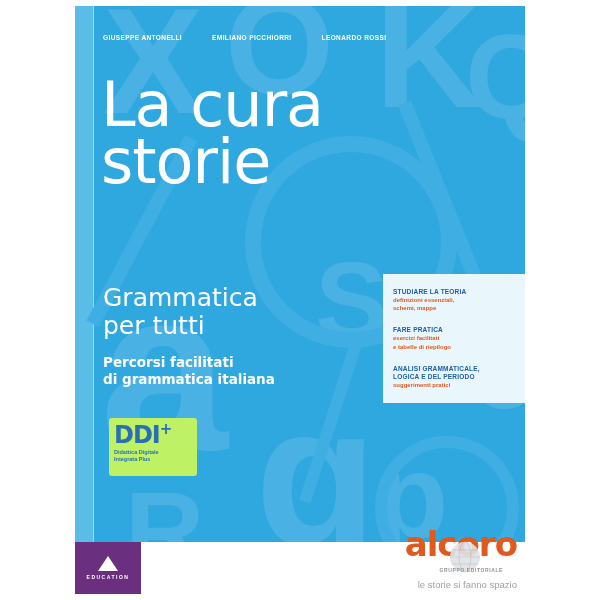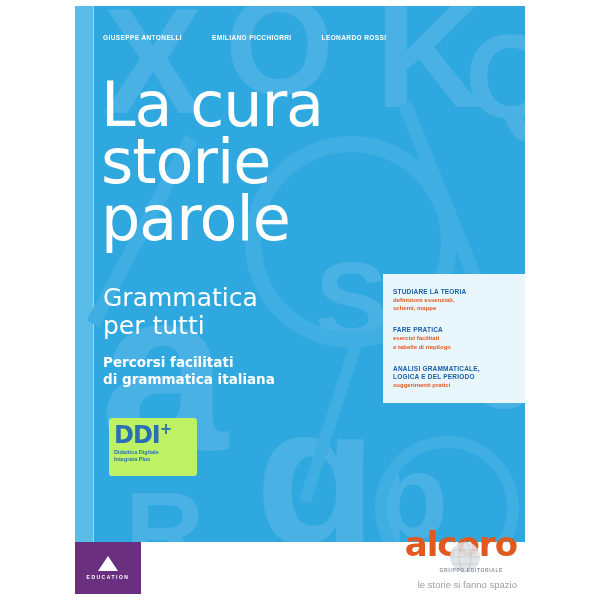--- a/index.html
+++ b/index.html
@@ -309,21 +309,20 @@
 
     <div class="authors">
       <div class="author">GIUSEPPE ANTONELLI</div>
       <div class="author">EMILIANO PICCHIORRI</div>
       <div class="author">LEONARDO ROSSI</div>
     </div>
 
     <div class="title-block">
       <div class="title-line">La cura</div>
       <div class="title-line">storie</div>
-      <div class="title-line">parole</div>
     </div>
 
     <div class="subtitle" style="white-space:pre-line">Grammatica
 per tutti</div>
 
     <div class="tagline" style="white-space:pre-line">Percorsi facilitati
 di grammatica italiana</div>
 
     <div class="ddi">
       <div class="ddi-mark">

